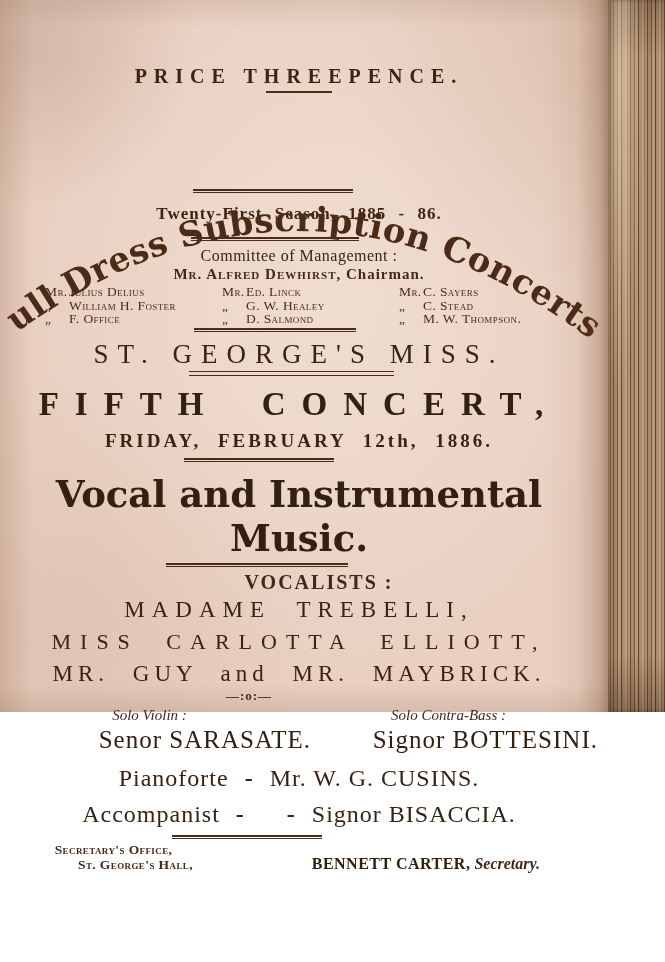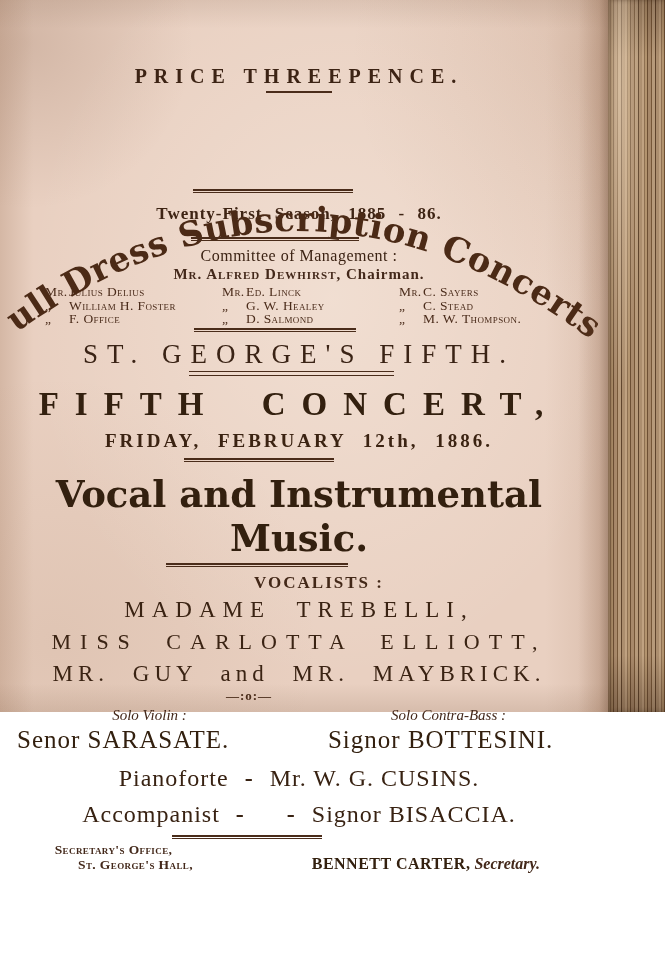--- a/index.html
+++ b/index.html
@@ -60,31 +60,31 @@
   .r-after-committee{width:162px;margin:2px auto 8px auto;position:relative;left:-24px;}
   .venue{font-size:27px;letter-spacing:9px;line-height:28px;color:#3a2315;font-weight:normal;}
   .r-venue{width:205px;margin:3px auto 9px auto;position:relative;left:-8px;border-top-width:1px;height:5px;}
   .concert{font-size:33px;font-weight:bold;letter-spacing:16px;word-spacing:18px;line-height:38px;color:#33200f;}
   .date{margin-top:6px;font-size:19px;font-weight:bold;letter-spacing:3px;word-spacing:9px;line-height:24px;color:#3b2312;}
   .r-date{width:150px;margin:5px auto 10px auto;position:relative;left:-40px;}
 
   .music-title{font-size:37px;font-weight:bold;line-height:44px;letter-spacing:0px;color:#33200f;font-family:"DejaVu Serif",serif;}
   .r-music{width:182px;margin:3px auto 8px auto;position:relative;left:-42px;}
 
-  .vocalists-h{font-size:17px;font-weight:bold;letter-spacing:2px;line-height:15px;color:#432818;margin-left:40px;}
+  .vocalists-h{font-size:20px;font-weight:bold;letter-spacing:2px;line-height:15px;color:#432818;margin-left:40px;}
   .vname{font-size:23px;line-height:28px;letter-spacing:7px;word-spacing:13px;color:#3a2313;}
   .vname.v1{margin-top:6px;}
   .vname.v2{margin-top:4px;letter-spacing:9px;font-size:22px;}
   .vname.v3{margin-top:4px;letter-spacing:5px;}
   .o-divider{font-size:13px;font-weight:bold;line-height:16px;letter-spacing:1px;position:relative;left:-50px;color:#4a2c1a;}
 
   .solo-labels{display:grid;grid-template-columns:50% 50%;margin-top:2px;}
   .solo-labels .lab{font-style:italic;font-weight:normal;font-size:15px;line-height:18px;text-align:center;}
   .solo-names{display:grid;grid-template-columns:52% 48%;margin-top:2px;}
-  .solo-names .nm{font-size:25px;line-height:28px;text-align:left;letter-spacing:1px;color:#33200f;white-space:nowrap;padding-left:17px;}
+  .solo-names .nm{font-size:25px;line-height:28px;text-align:right;letter-spacing:1px;color:#33200f;white-space:nowrap;}
 
   .role-line{font-size:24px;line-height:28px;letter-spacing:1px;color:#382212;}
   .role-line.piano{margin-top:10px;}
   .role-line.accomp{margin-top:8px;}
   .role-line .dashes{white-space:pre;font-weight:bold;margin:0 16px;}
 
   .r-footer{width:150px;margin:7px auto 3px auto;position:relative;left:-52px;}
   .footer{display:flex;align-items:flex-end;padding:0 34px 0 34px;}
   .office{font-variant:small-caps;font-weight:bold;font-size:13.5px;line-height:15px;text-align:center;letter-spacing:0.4px;}
   .office .l2{padding-left:44px;}
@@ -135,21 +135,21 @@
       </div>
       <div class="ccol c3">
         <div class="crow"><span class="pfx">Mr.</span><span>C. Sayers</span></div>
         <div class="crow"><span class="pfx">„</span><span>C. Stead</span></div>
         <div class="crow"><span class="pfx">„</span><span>M. W. Thompson.</span></div>
       </div>
     </div>
 
     <div class="rule2 r-after-committee"></div>
 
-    <div class="c venue">ST. GEORGE'S FIFTH.</div>
+    <div class="c venue">ST. GEORGE'S MISS.</div>
     <div class="rule2 r-venue"></div>
     <div class="c concert">FIFTH CONCERT,</div>
     <div class="c date">FRIDAY, FEBRUARY 12th, 1886.</div>
     <div class="rule2 r-date"></div>
 
     <div class="c music-title">Vocal and Instrumental Music.</div>
     <div class="rule2 r-music"></div>
 
     <div class="c vocalists-h">VOCALISTS :</div>
     <div class="c vname v1">MADAME TREBELLI,</div>

